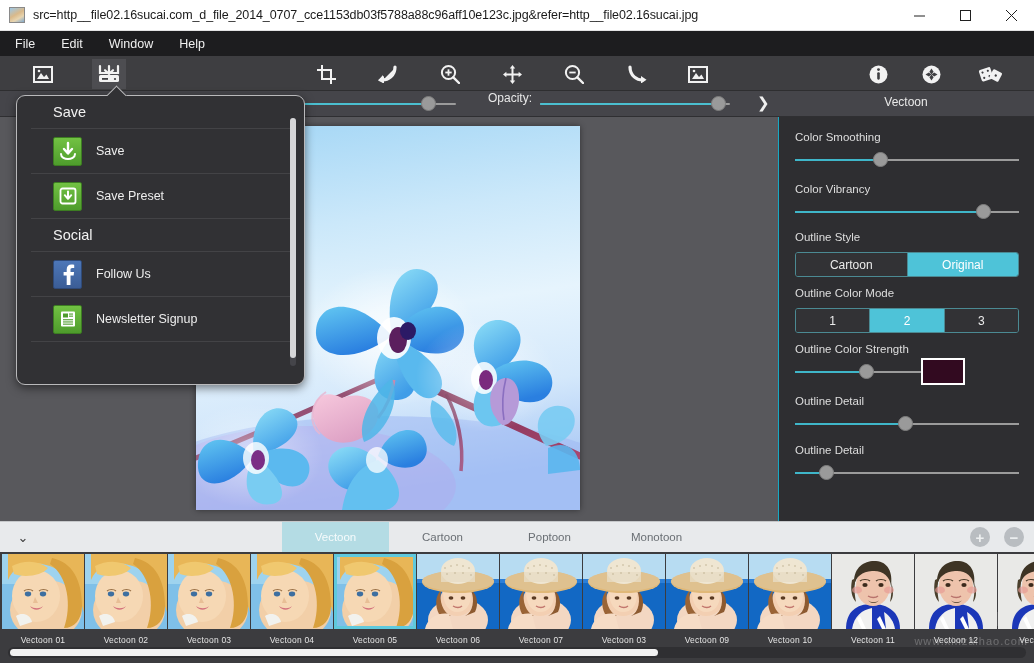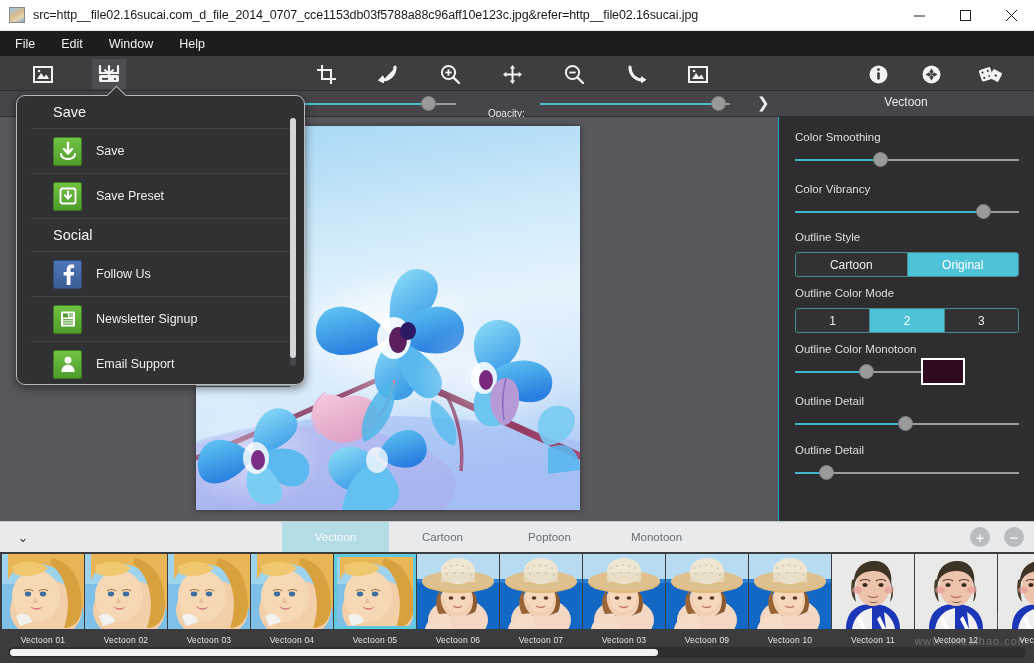--- a/index.html
+++ b/index.html
@@ -72,21 +72,21 @@
     border-bottom: 1px solid #2f2f32;
   }
   .sb-track {
     position: absolute; height: 2px; background: #9b9b9b; top: 12px; border-radius: 1px;
   }
   .sb-fill { position: absolute; height: 2px; background: #4bbfd0; top: 12px; border-radius: 1px; }
   .sb-knob {
     position: absolute; width: 15px; height: 15px; border-radius: 50%;
     background: #9a9a9a; top: 5px; border: 1px solid #7d7d7d;
   }
-  .sb-label { position: absolute; font-size: 10px; color: #e8e8e8; top: 17px; }
+  .sb-label { position: absolute; font-size: 12px; color: #e8e8e8; top: 0; }
   .sb-chevron { position: absolute; top: 3px; color: #efefef; font-size: 15px; }
   .sb-vectoon {
     position: absolute; top: 4px; left: 778px; width: 256px; text-align: center;
     font-size: 12px; color: #e9e9e9;
   }
 
   
   .canvas-area {
     position: absolute; left: 0; top: 117px; width: 778px; height: 404px;
     background: #58585c;
@@ -533,21 +533,21 @@
     <div class="ctl" style="top:170px;">
       <div class="ctl-label">Outline Color Mode</div>
       <div class="seg">
         <div>1</div>
         <div class="on">2</div>
         <div>3</div>
       </div>
     </div>
 
     <div class="ctl" style="top:226px;">
-      <div class="ctl-label">Outline Color Monotoon</div>
+      <div class="ctl-label">Outline Color Strength</div>
       <div class="slider" style="width:170px; position:relative;">
         <div class="s-track"></div>
         <div class="s-fill" style="width:42%;"></div>
         <div class="s-knob" style="left:calc(42% - 7px);"></div>
         <div class="swatch" style="background:#320A20;"></div>
       </div>
     </div>
 
     <div class="ctl" style="top:278px;">
       <div class="ctl-label">Outline Detail</div>
@@ -959,28 +959,19 @@
           <rect x="11" y="4.5" width="4" height="1.1" fill="#4e9c2c"></rect>
           <rect x="11" y="6.6" width="4" height="1.1" fill="#4e9c2c"></rect>
           <rect x="5" y="10.2" width="10" height="1.1" fill="#4e9c2c"></rect>
           <rect x="5" y="12.4" width="10" height="1.1" fill="#4e9c2c"></rect>
           <rect x="5" y="14.6" width="10" height="1.1" fill="#4e9c2c"></rect>
         </svg>
       </div>
       <div class="dd-text">Newsletter Signup</div>
     </div>
 
-    <div class="dd-item">
-      <div class="dd-ico green">
-        <svg width="20" height="20" viewBox="0 0 20 20">
-          <circle cx="10" cy="6.2" r="3.4" fill="#ffffff"></circle>
-          <path d="M3.4 18 C3.4 13.2, 6.4 10.8, 10 10.8 C13.6 10.8, 16.6 13.2, 16.6 18 Z" fill="#ffffff"></path>
-        </svg>
-      </div>
-      <div class="dd-text">Email Support</div>
-    </div>
 
     <div class="dd-scroll">
       <div class="dd-scroll-thumb"></div>
     </div>
   </div>
 
 </div>
 
 </body></html>

